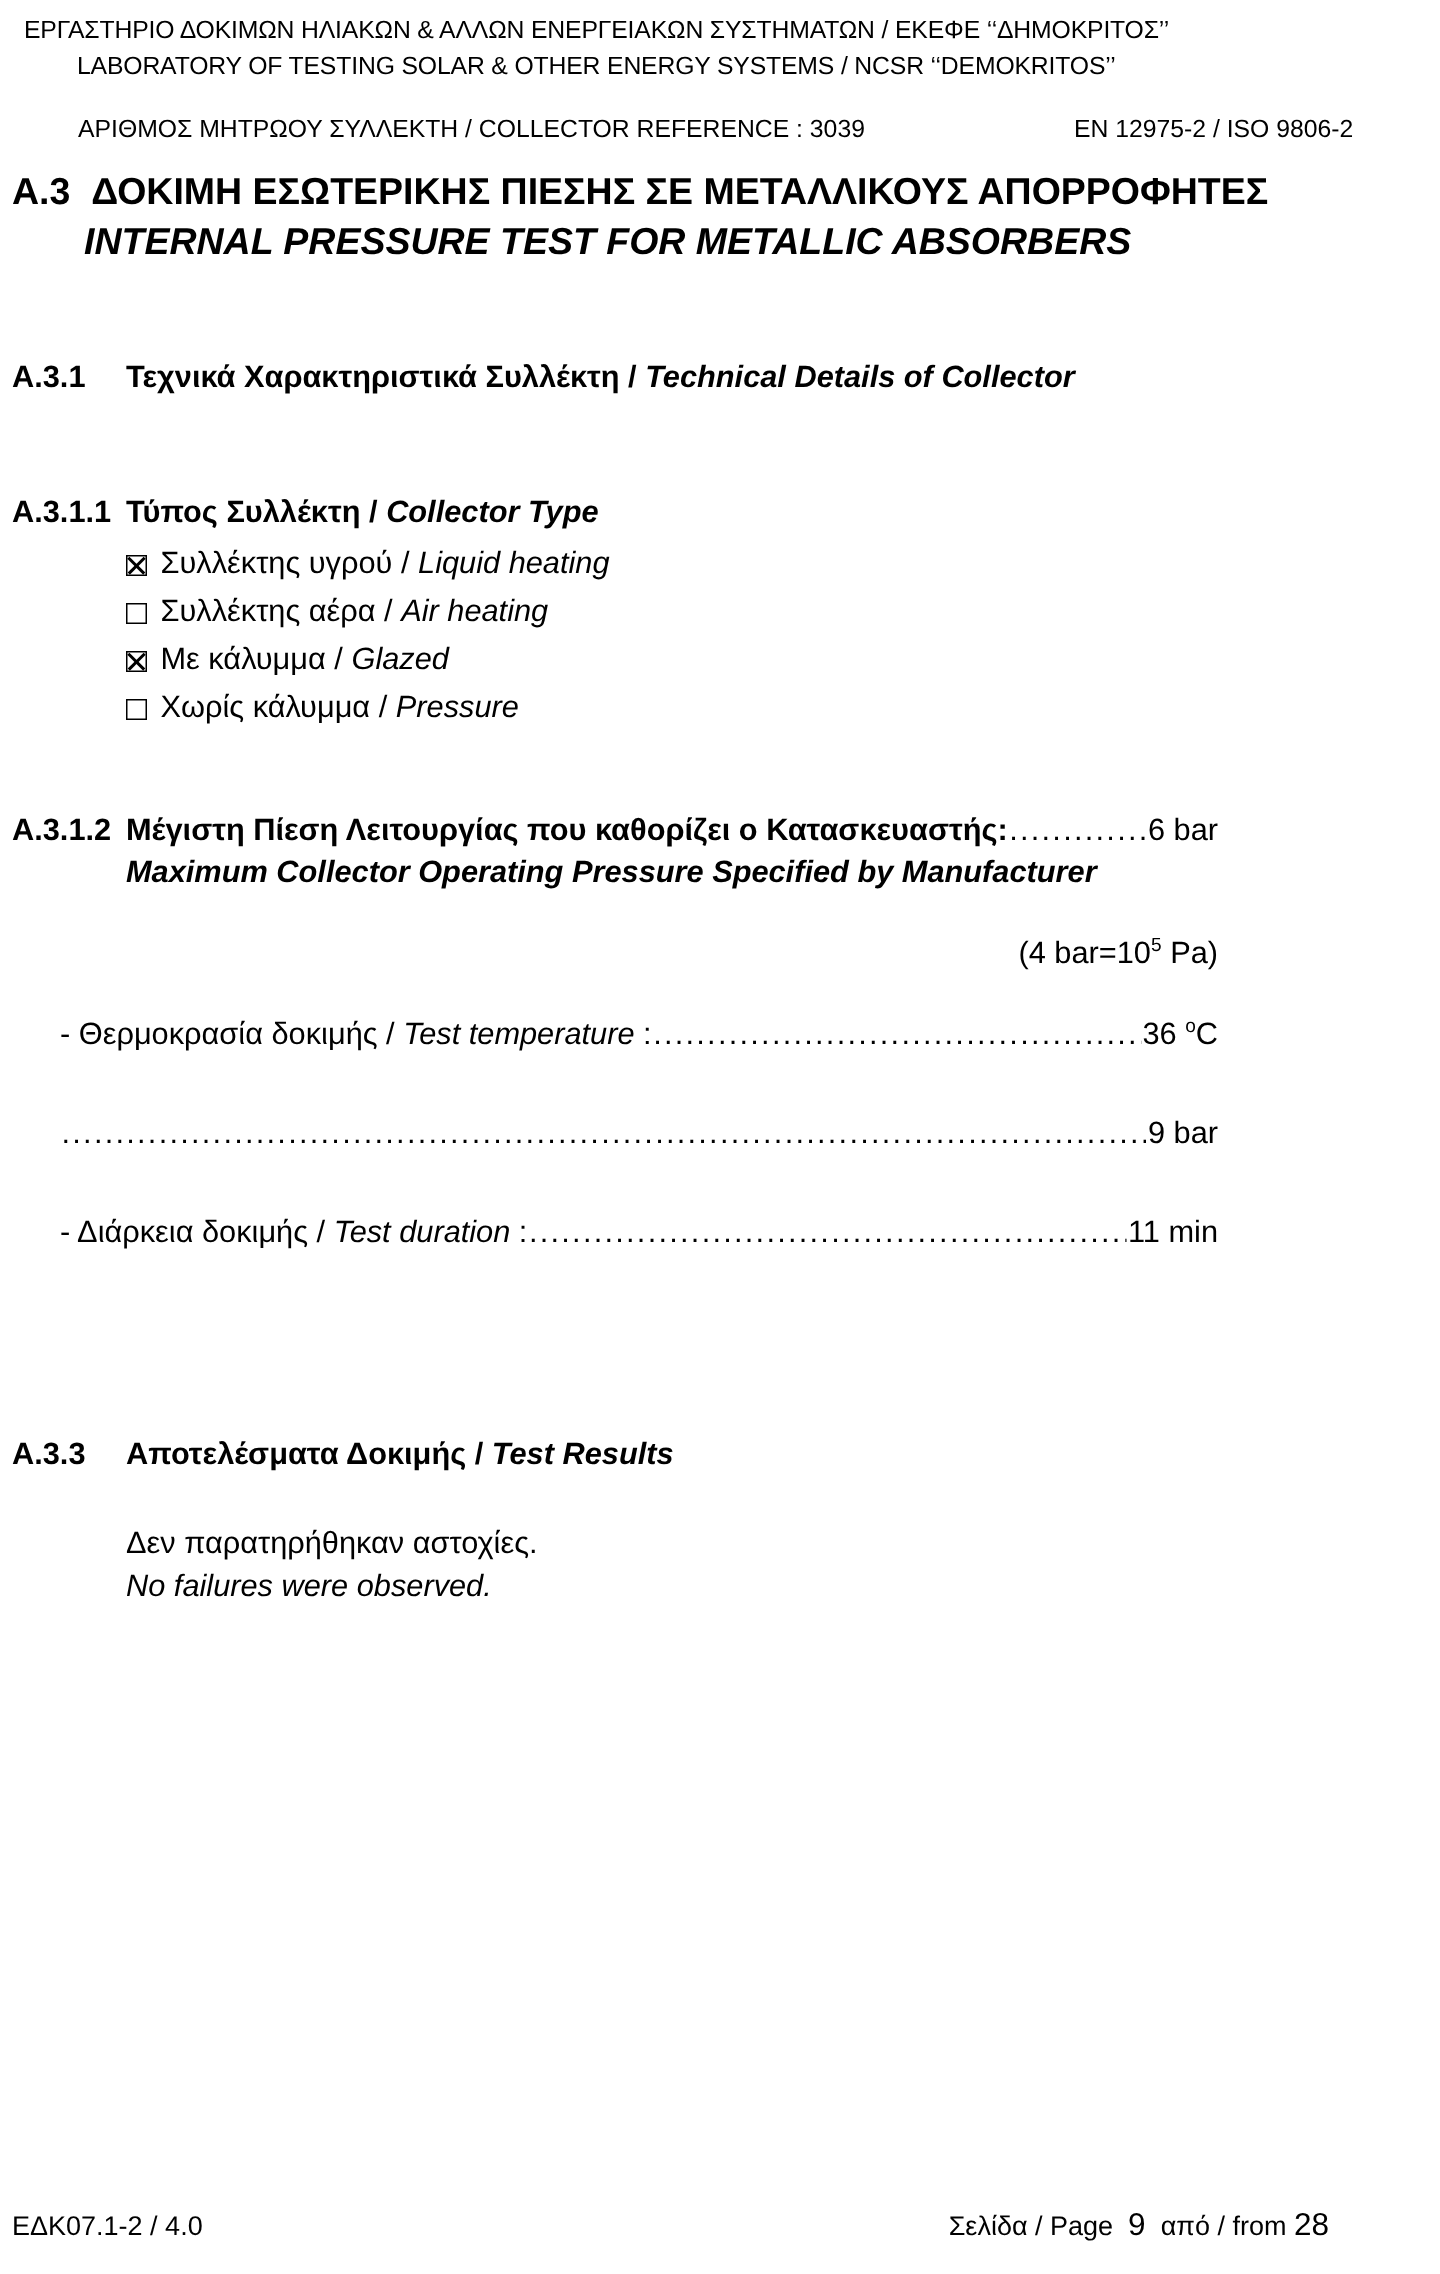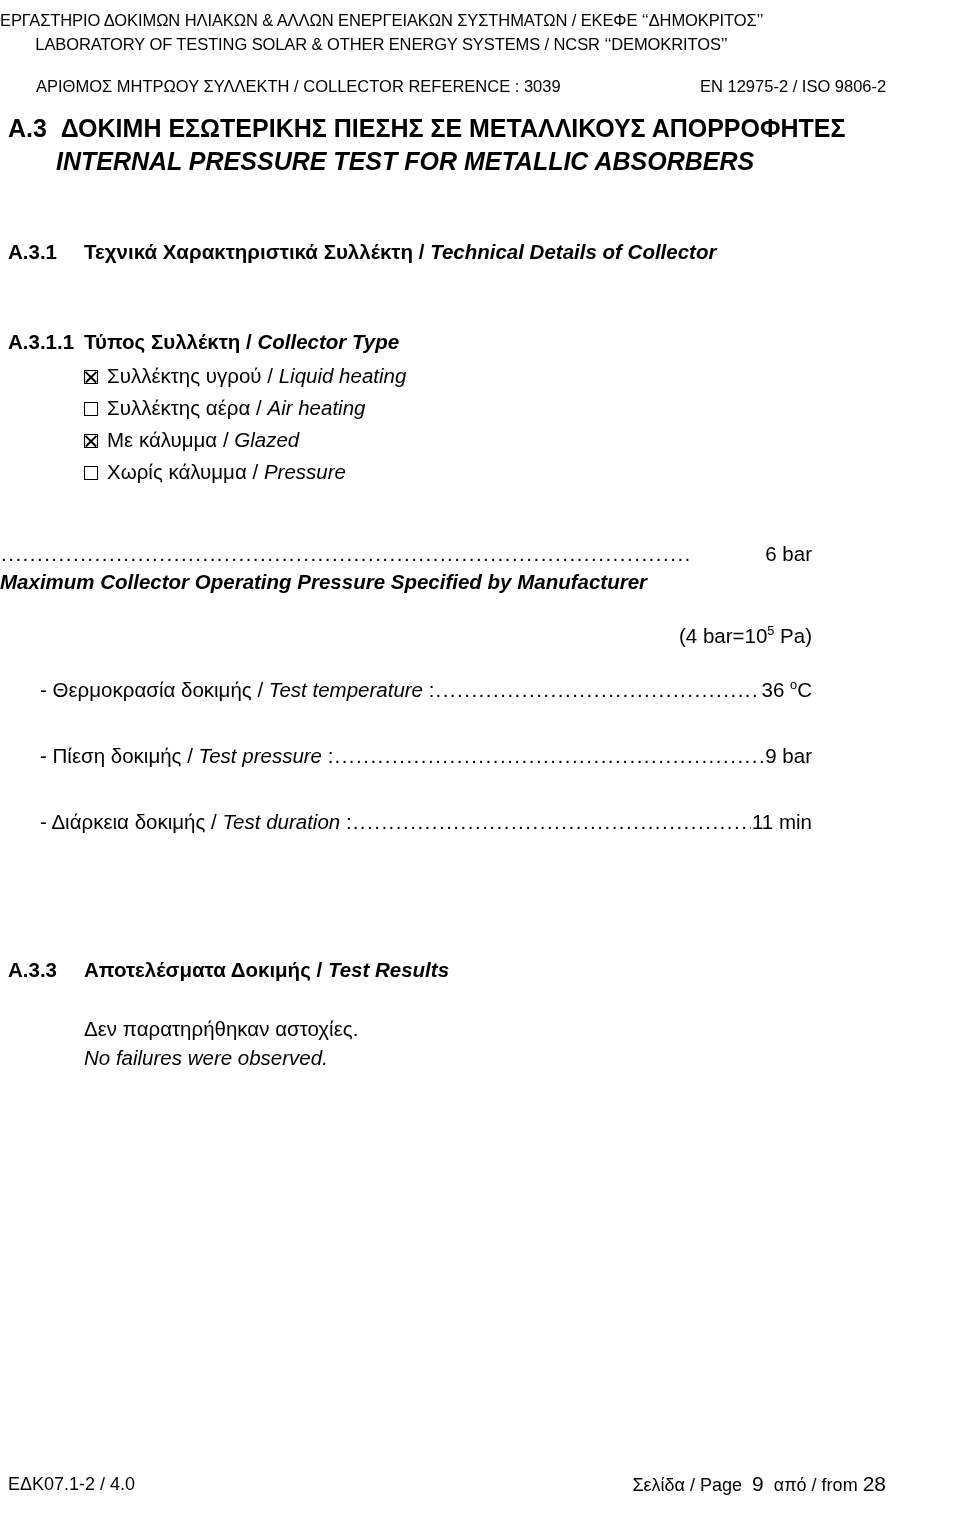--- a/index.html
+++ b/index.html
@@ -20,21 +20,21 @@
     position: relative;
     width: 960px;
     height: 1516px;
     box-sizing: border-box;
   }
 
   
   .doc-header {
     position: absolute;
     top: 0;
-    left: 0;
+    left: 16px;
     width: 763px;
     padding-top: 8px;
   }
   .hdr-line {
     text-align: center;
     font-size: 16.5px;
     line-height: 24px;
     letter-spacing: -0.1px;
     white-space: nowrap;
   }
@@ -163,20 +163,21 @@
     letter-spacing: 1.5px;
     margin: 0 1px;
   }
   .lead-val {
     flex: 0 0 auto;
     white-space: nowrap;
     font-weight: normal;
   }
 
   .sub-en-indent {
+    margin-left: 84px;
     font-weight: bold;
     font-style: italic;
     font-size: 20.5px;
     line-height: 28px;
     white-space: nowrap;
   }
 
   .bar-note {
     margin-top: 26px;
     text-align: right;
@@ -292,38 +293,40 @@
       </div>
       <div class="cb-row">
         <span class="cb"></span>
         <span class="lbl-gr">Χωρίς κάλυμμα /</span>
         <span>&nbsp;</span>
         <span class="lbl-en">Pressure</span>
       </div>
     </div>
 
     <div class="lead-row h-a312">
+      <span class="lead-label">
+        <span class="sec-num wide" style="display:inline-block;">Α.3.1.2</span><span>Μέγιστη Πίεση Λειτουργίας που καθορίζει ο Κατασκευαστής:</span>
+      </span>
       <span class="lead-fill">................................................................................................</span>
       <span class="lead-val">6 bar</span>
     </div>
     <div class="sub-en-indent">Maximum Collector Operating Pressure Specified by  Manufacturer</div>
 
     <div class="bar-note"><span>(4 bar=10</span><sup>5</sup><span> Pa)</span></div>
 
 
     <div class="tc-list">
 
       <div class="tc-row">
         <span class="tc-label"><span>- Θερμοκρασία δοκιμής /</span>&nbsp;<span class="lbl-en">Test temperature</span><span> :</span></span>
         <span class="lead-fill">.................................................................................................................</span>
         <span class="lead-val"><span>36 </span><sup>o</sup><span>C</span></span>
       </div>
 
       <div class="tc-row">
-        <span class="tc-label"><span>- Πίεση δοκιμής /</span>&nbsp;<span class="lbl-en">Test pressure</span><span> :</span></span>
         <span class="lead-fill">.................................................................................................................</span>
         <span class="lead-val">9 bar</span>
       </div>
 
       <div class="tc-row">
         <span class="tc-label"><span>- Διάρκεια δοκιμής /</span>&nbsp;<span class="lbl-en">Test duration</span><span> :</span></span>
         <span class="lead-fill">.................................................................................................................</span>
         <span class="lead-val">11 min</span>
       </div>
 

